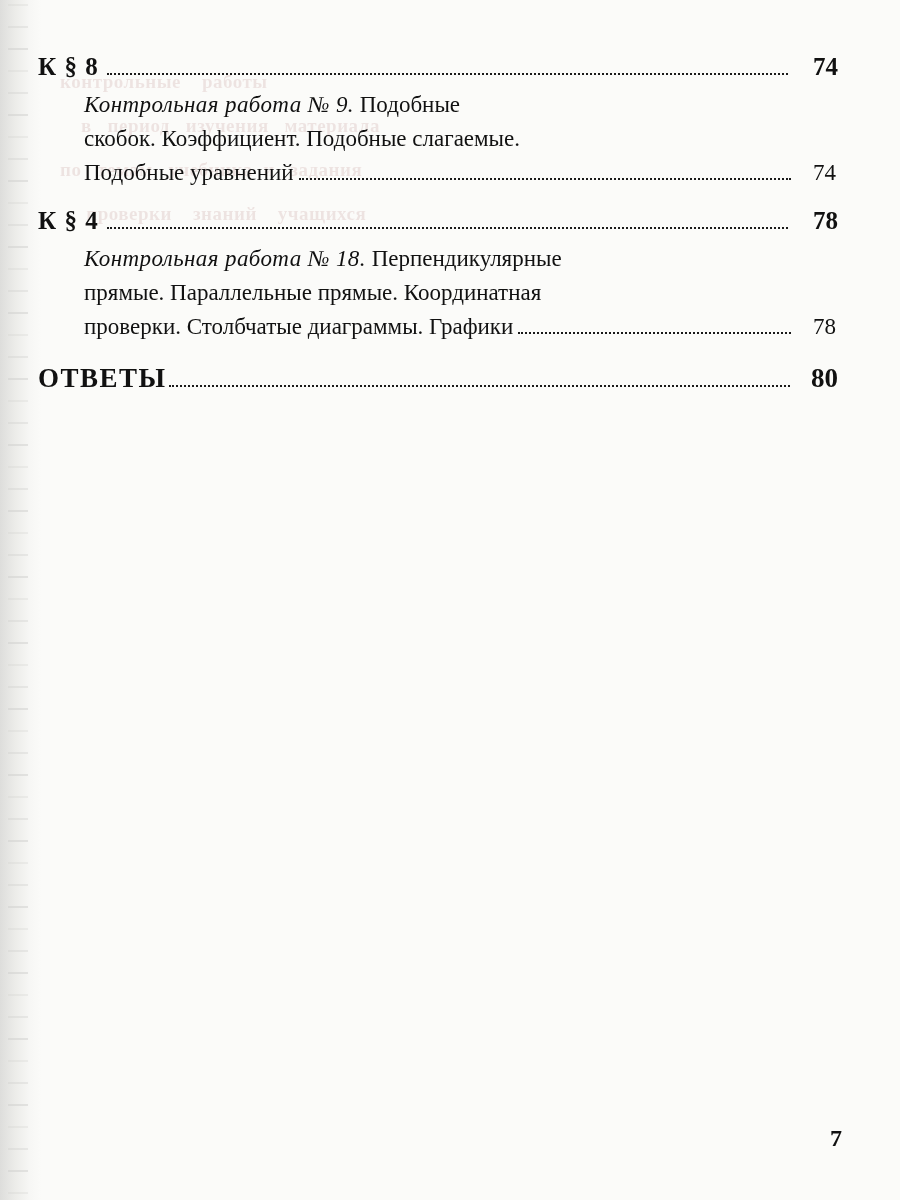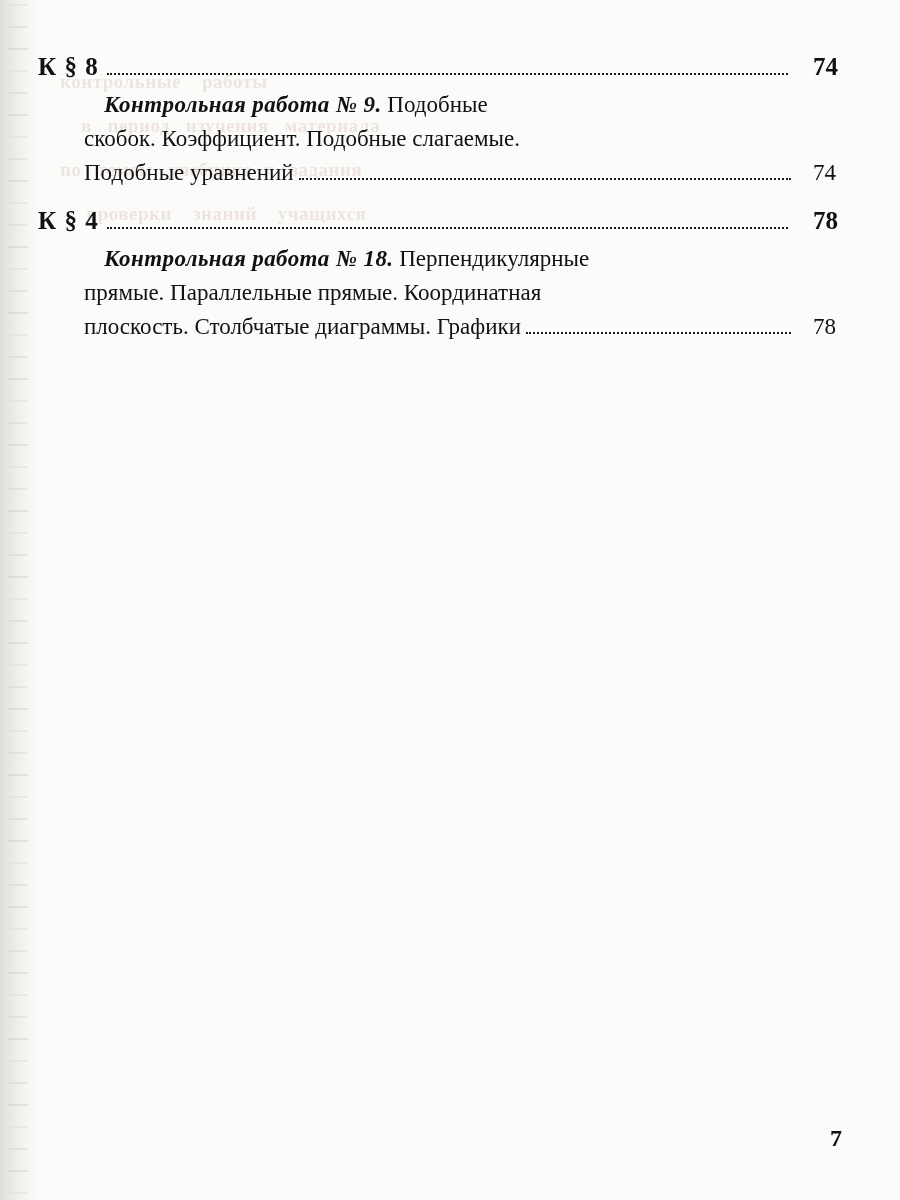--- a/index.html
+++ b/index.html
@@ -100,23 +100,22 @@
 
   .entry {
     margin: 6px 0 0 46px;
     width: 752px;
     font-size: 23px;
     line-height: 34px;
     text-align: left;
   }
   .entry .ital {
     font-style: italic;
-    font-weight: bold;
+    font-weight: normal;
     letter-spacing: .4px;
-    margin-left: 20px;
   }
   .entry .tailrow {
     display: flex;
     align-items: baseline;
   }
   .entry .tailrow .txt { flex: 0 0 auto; white-space: pre; }
   .entry .tailrow .dots2 {
     flex: 1 1 auto;
     border-bottom: 2.5px dotted #1a1a1a;
     margin: 0 5px 7px 5px;
@@ -260,23 +259,28 @@
       <span class="lead">К § 4</span>
       <span class="dots"></span>
       <span class="pg">78</span>
     </div>
     <div class="entry">
       <div>
         <span class="ital">Контрольная работа № 18.</span><span> Перпендикулярные</span>
       </div>
       <div>прямые. Параллельные прямые. Координатная</div>
       <div class="tailrow">
-        <span class="txt">плоскость. Столбчатые диаграммы. Графики</span>
+        <span class="txt">проверки. Столбчатые диаграммы. Графики</span>
         <span class="dots2"></span>
         <span class="pg2">78</span>
       </div>
     </div>
 
+    <div class="answers">
+      <span class="lbl">ОТВЕТЫ</span>
+      <span class="dots3"></span>
+      <span class="pg3">80</span>
+    </div>
 
   </div>
 
   <div class="folio">7</div>
 </div>
 
 </body></html>

